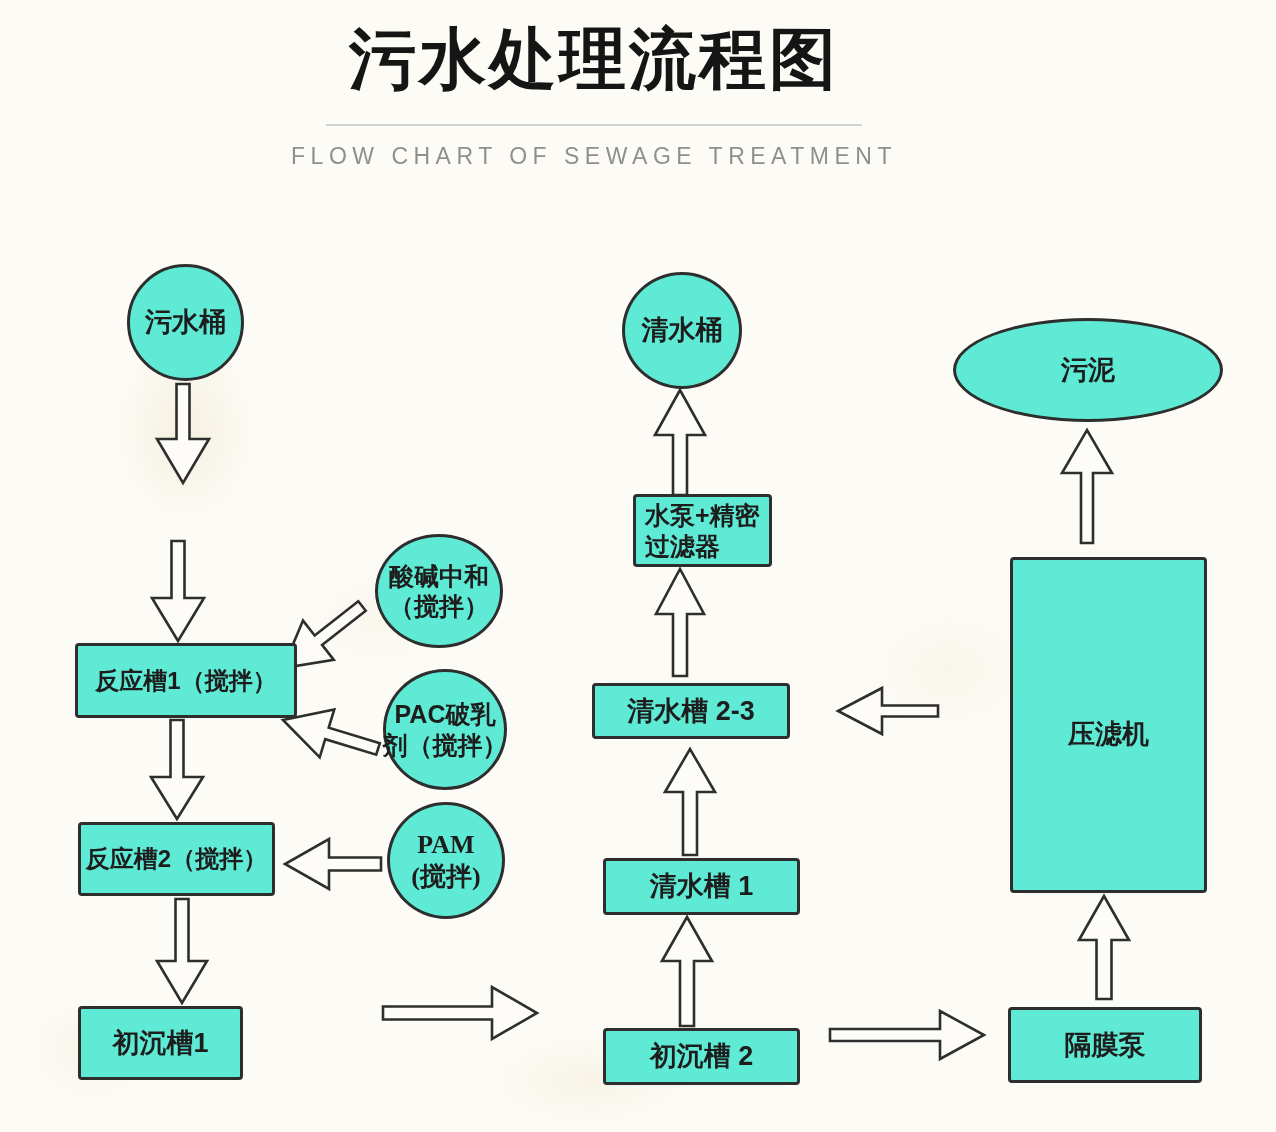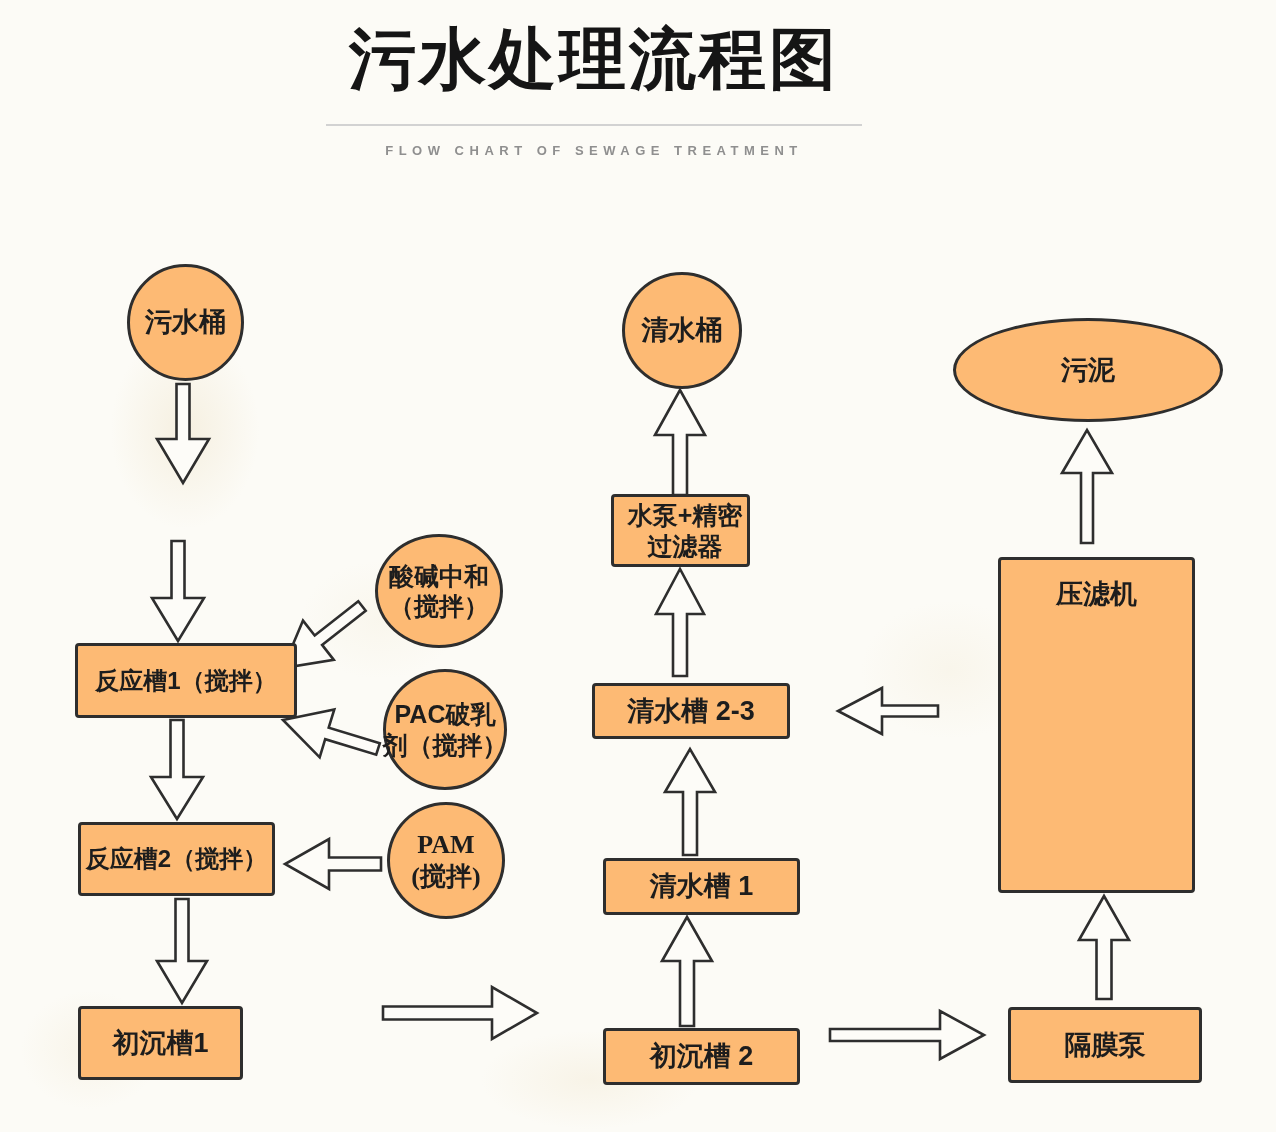--- a/index.html
+++ b/index.html
@@ -27,54 +27,54 @@
     font-weight:900;
     letter-spacing:3px;
     color:#151515;
   }
   .divider{
     width:536px;height:2px;margin:26px auto 0 auto;
     background:#d2d2d2;
   }
   .subtitle{
     margin-top:17px;
-    font-size:13px;
+    font-size:23px;
     letter-spacing:5.5px;
     color:#8f8f8f;
-    font-weight:700;
+    font-weight:400;
   }
   
   #arrows{
     position:absolute;left:0;top:0;width:1276px;height:1132px;
     pointer-events:none;
   }
   .node{
     position:absolute;
     box-sizing:border-box;
     border:3px solid #2e2e2e;
-    background:#fdba74;
+    background:#5eead4;
     display:flex;
     flex-direction:column;
     align-items:center;
     justify-content:center;
     color:#1d1d1d;
     font-weight:600;
     text-align:center;
     line-height:1.22;
     white-space:nowrap;
   }
   .rect{border-radius:4px;}
   .circle{border-radius:50%;}
   .ellipse{border-radius:50%;}
   .f24{font-size:24px;}
   .f25{font-size:25px;}
   .f26{font-size:26px;}
   .f27{font-size:27px;}
-  .top-label{justify-content:flex-start;padding-top:18px;}
-  .left-label{align-items:center;padding-left:9px;text-align:left;}
+  .top-label{justify-content:center;padding-top:18px;margin-left:12px;}
+  .left-label{align-items:flex-start;padding-left:9px;text-align:left;margin-left:22px;}
 </style>
 </head>
 <body>
 
 <div class="page">
 
   <div class="stain" style="left:110px;top:330px;width:150px;height:200px;background:radial-gradient(ellipse at center, rgba(238,226,198,0.45), rgba(238,226,198,0) 70%);"></div>
   <div class="stain" style="left:480px;top:1030px;width:220px;height:100px;background:radial-gradient(ellipse at center, rgba(240,229,203,0.35), rgba(240,229,203,0) 70%);"></div>
   <div class="stain" style="left:860px;top:600px;width:180px;height:140px;background:radial-gradient(ellipse at center, rgba(242,233,210,0.30), rgba(242,233,210,0) 70%);"></div>
   <div class="stain" style="left:20px;top:990px;width:140px;height:120px;background:radial-gradient(ellipse at center, rgba(240,229,203,0.30), rgba(240,229,203,0) 70%);"></div>

